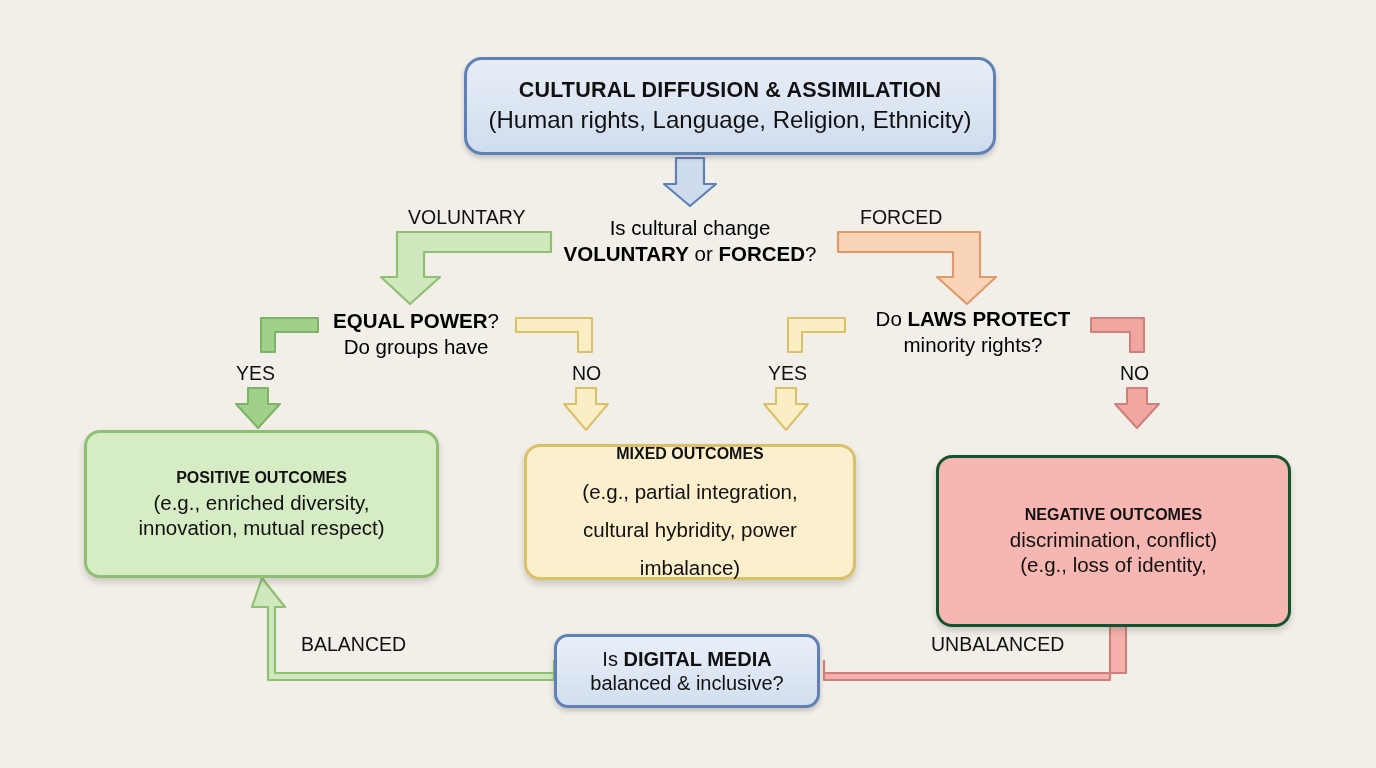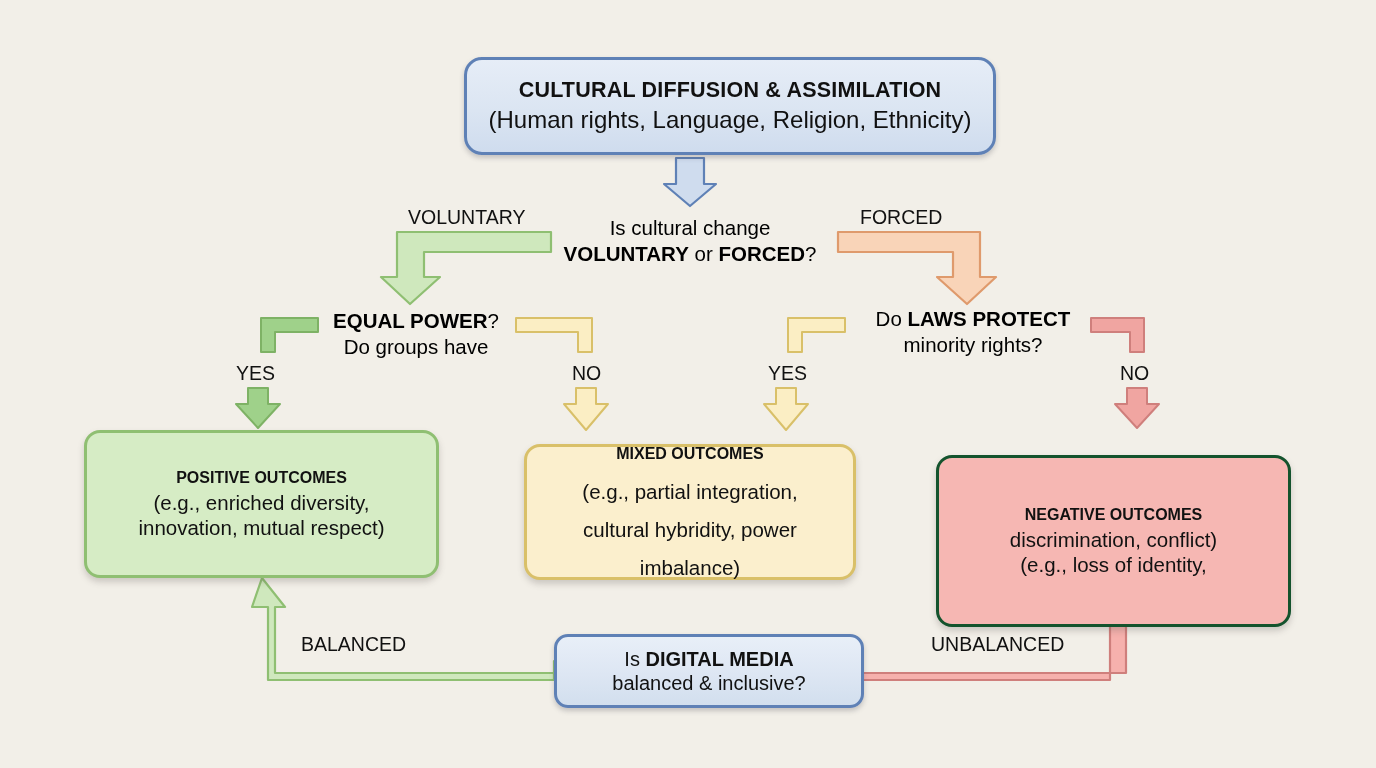--- a/index.html
+++ b/index.html
@@ -76,21 +76,21 @@
   #negative-node {
     left: 936px; top: 430px; width: 355px; height: 172px;
     background: #f6b7b3;
     border: 3px solid #14532d;
     margin-top: 25px;
   }
   #mixed-node { height: 136px; }
 
   
   #digital-node {
-    left: 554px; top: 634px; width: 310px; height: 74px;
+    left: 554px; top: 634px; width: 266px; height: 74px;
     background: linear-gradient(180deg,#e8eff8 0%, #dde6f3 55%, #d2dfee 100%);
     border: 3px solid #5f81b6;
     border-radius: 14px;
     box-shadow: 0 3px 5px rgba(80,80,90,0.28);
     font-size: 20px;
   }
   #digital-node .l1 { font-size: 20px; }
   #digital-node .l2 { font-size: 20px; }
 
   

